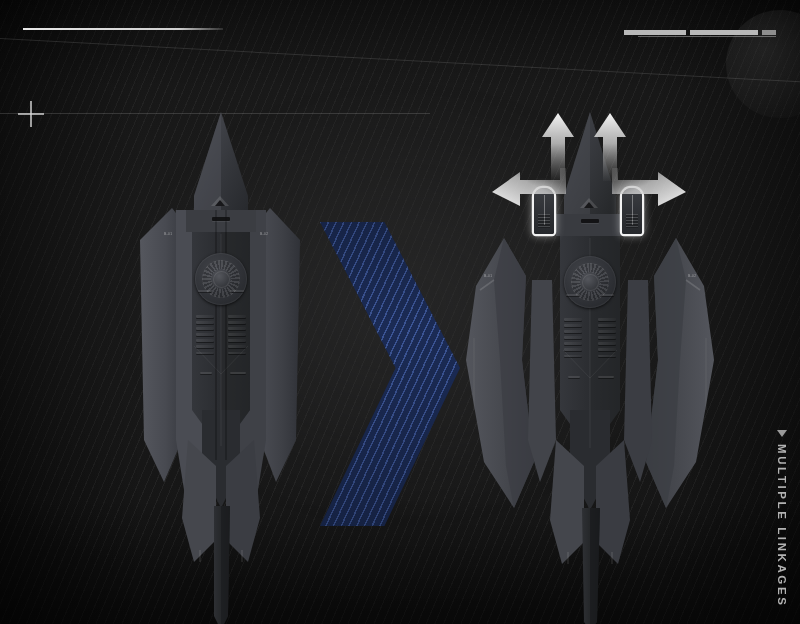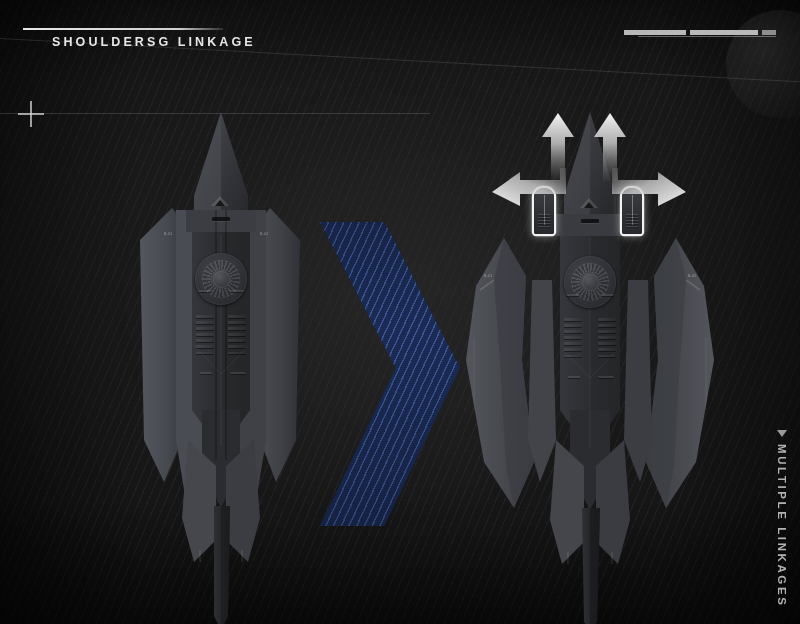--- a/index.html
+++ b/index.html
@@ -224,21 +224,20 @@
   <div id="corner-circle"></div>
 
   <div id="header">
 
     <div id="hair-diag"></div>
     <div id="hair-horiz"></div>
     <div id="crosshair"></div>
 
     <div id="title-block">
       <div id="title-rule"></div>
-      <div id="title-en">SHOULDERSG LINKAGE</div>
     </div>
 
     <div id="header-line"></div>
     <div id="header-dashes">
       <span class="dash d1"></span>
       <span class="dash d2"></span>
       <span class="dash d3"></span>
     </div>
   </div>
 

